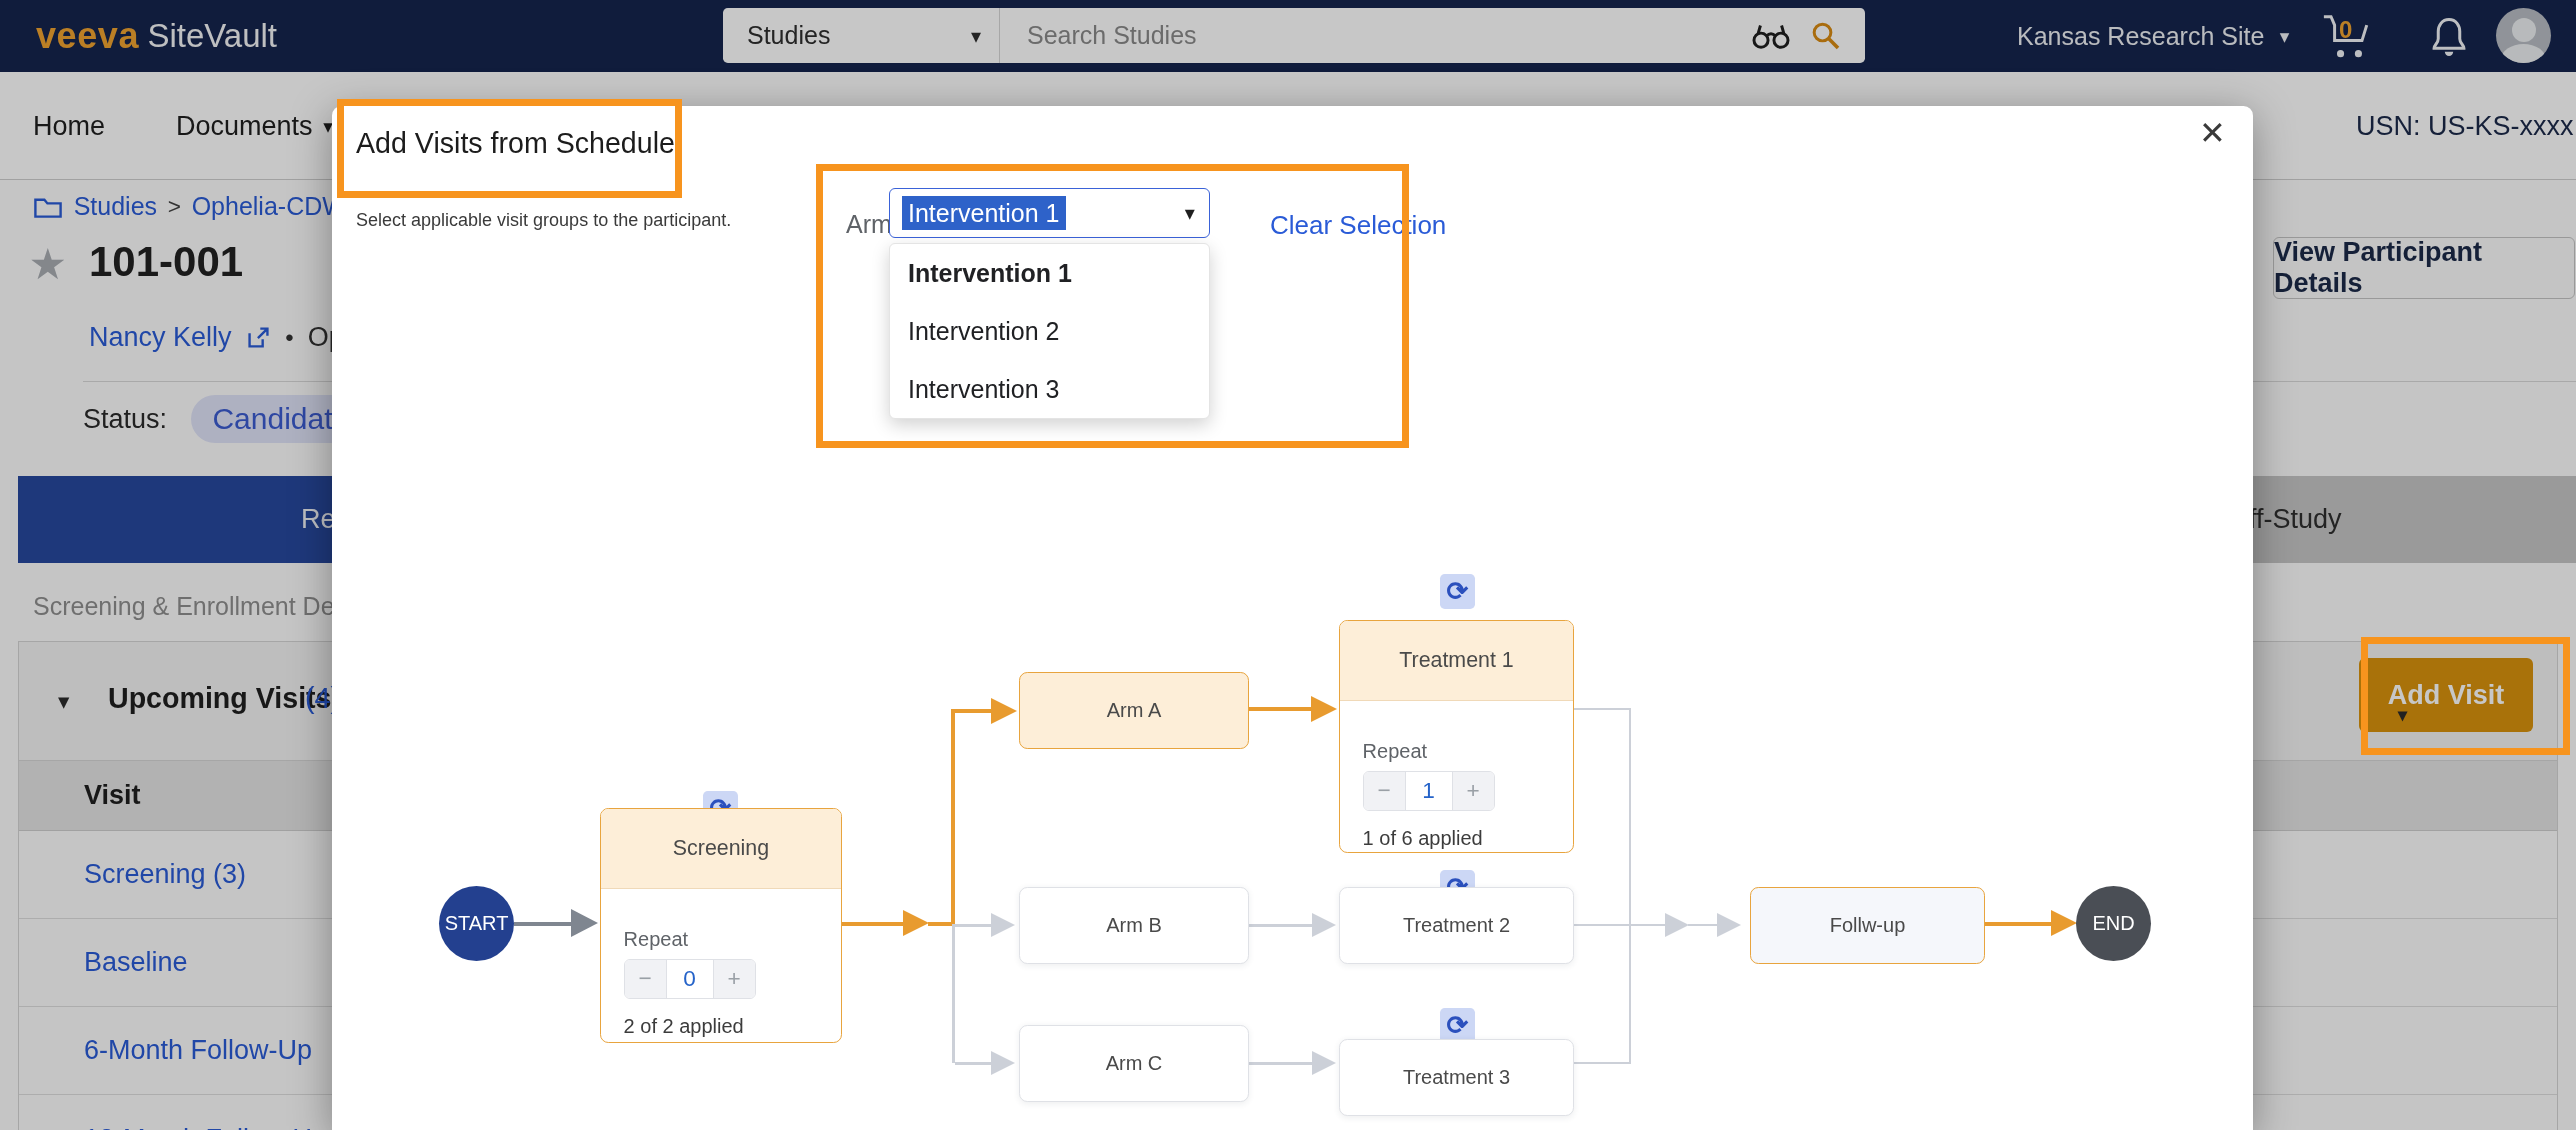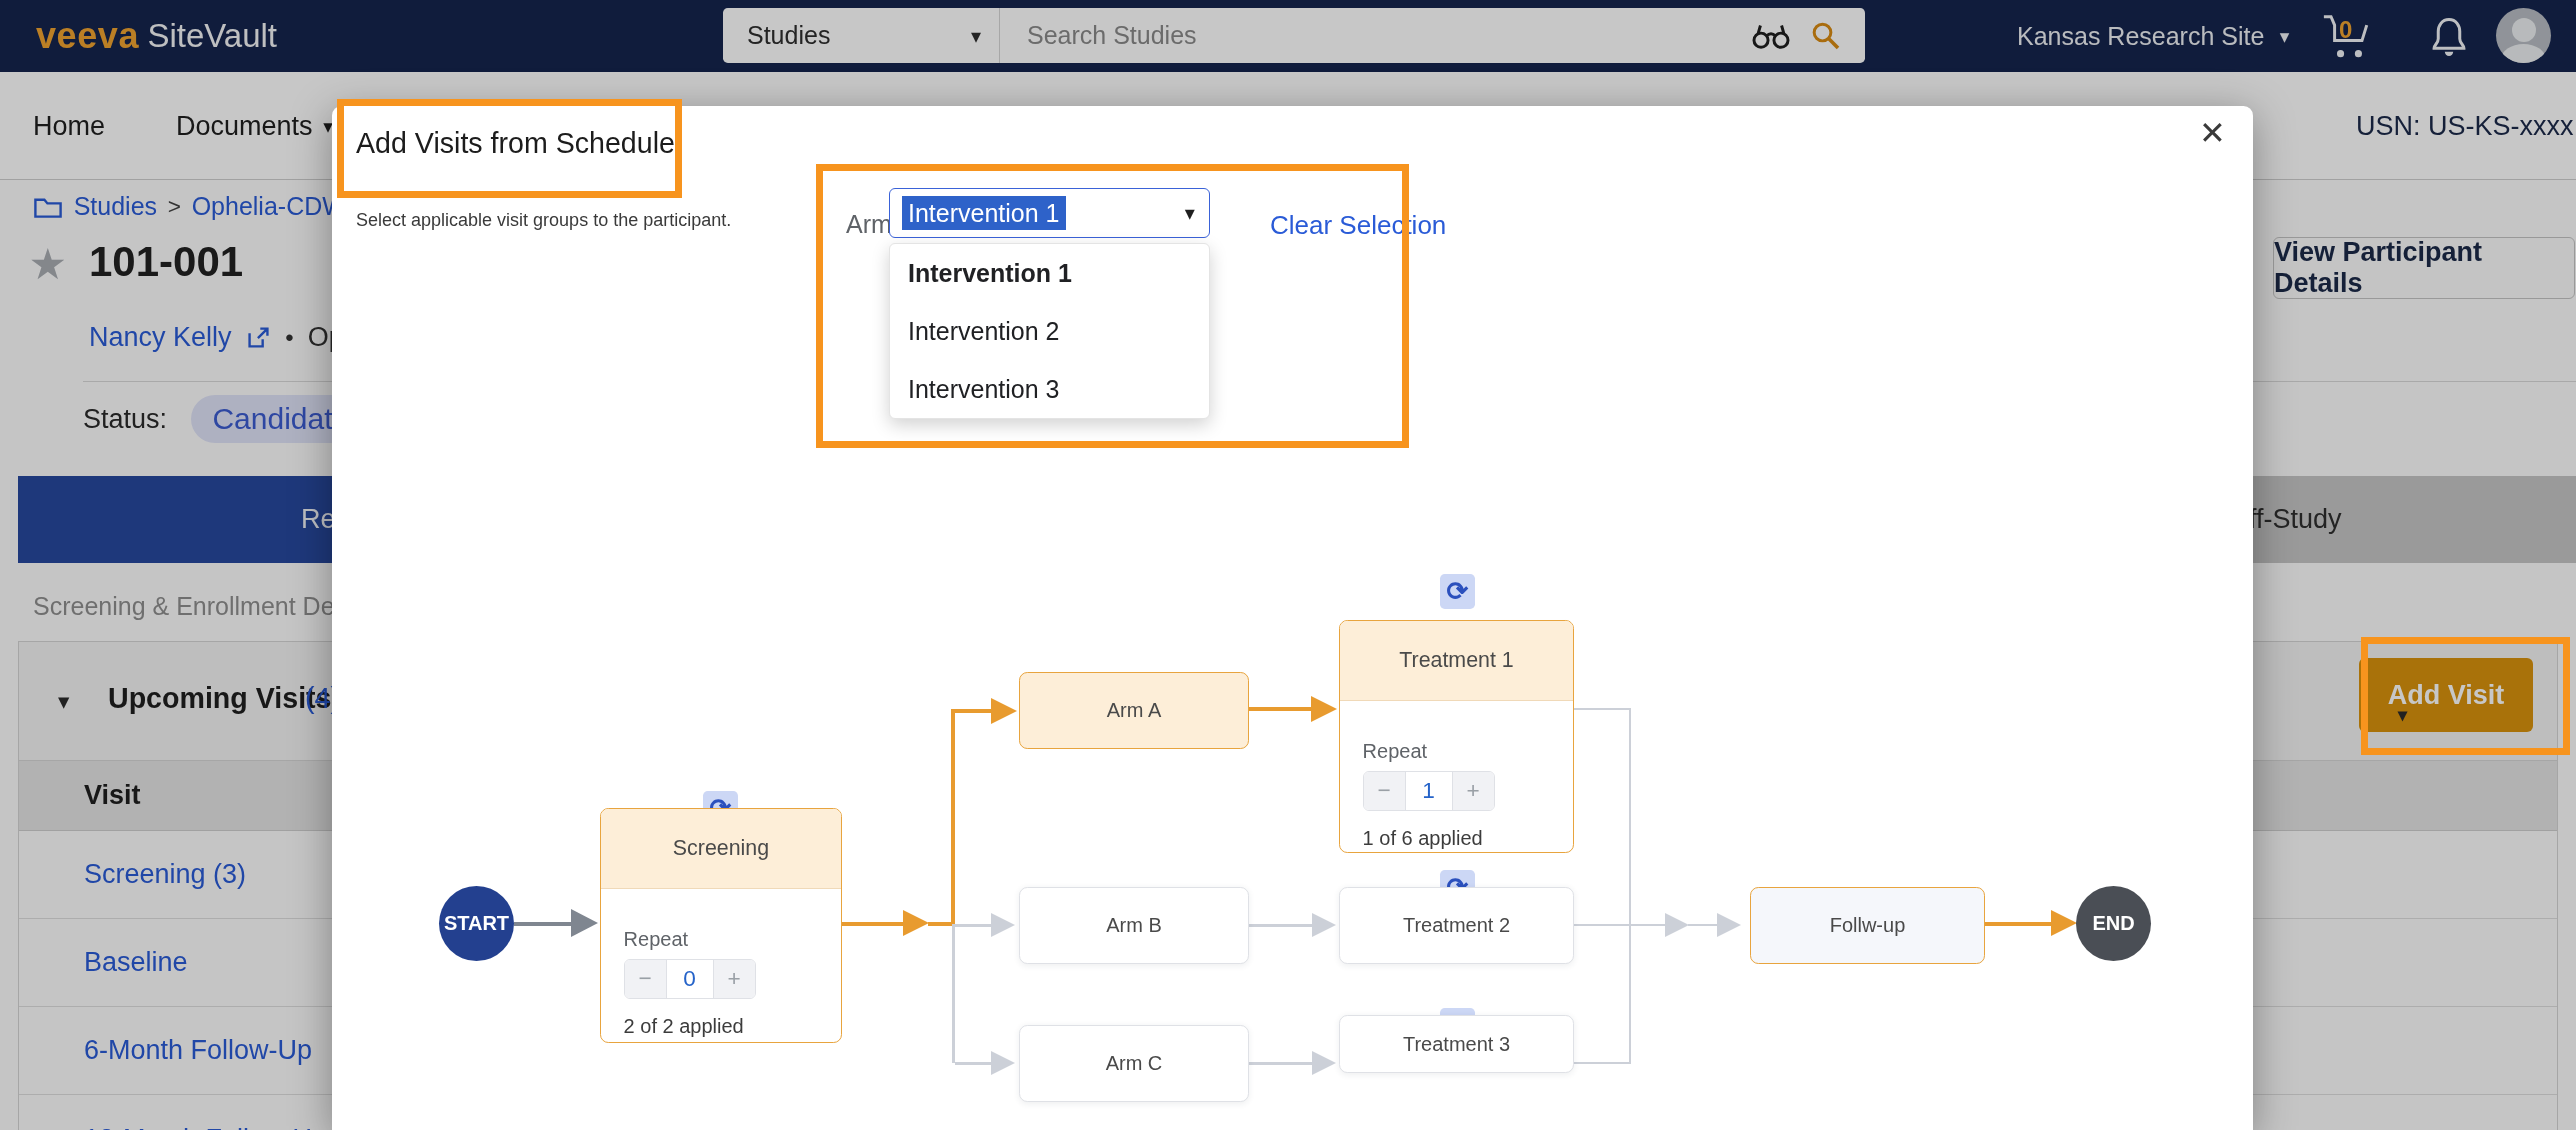--- a/index.html
+++ b/index.html
@@ -93,21 +93,21 @@
   .stepper{position:absolute;left:22.6px;top:150px;width:132px;height:40px;border:0.6px solid #dfe1e6;border-radius:6px;display:flex;overflow:hidden;}
   .stepper .b{width:42px;background:#f1f2f5;display:flex;align-items:center;justify-content:center;font-size:22.6px;color:#9aa0a6;}
   .stepper .bl{border-right:0.6px solid #dfe1e6;}
   .stepper .br{border-left:0.6px solid #dfe1e6;}
   .stepper .v{flex:1;background:#fff;display:flex;align-items:center;justify-content:center;font-size:22.6px;color:#2563c9;}
   .napplied{position:absolute;left:22.6px;top:206px;font-size:20px;color:#3c3c3c;}
   .smallnode{display:flex;align-items:center;justify-content:center;font-size:20px;color:#4a4a4a;}
   .cream{background:#fdeed8;border:1.8px solid #e8a43e;}
   .plain{background:#ffffff;border:1.2px solid #dfe1e6;box-shadow:0 1.8px 6px rgba(40,50,70,.08);}
   .fup{background:#f5f7fb;border:1.8px solid #e8a43e;}
-  .circlenode{position:absolute;width:75px;height:75px;border-radius:50%;display:flex;align-items:center;justify-content:center;color:#fff;font-weight:bold;font-size:20px;}
+  .circlenode{position:absolute;width:75px;height:75px;border-radius:50%;display:flex;align-items:center;justify-content:center;color:#fff;font-weight:normal;font-size:20px;}
   .cstart{background:#23408f;}
   .cend{background:#4a4e55;}
   .refresh{position:absolute;width:35px;height:35px;border-radius:4.8px;background:#ccd7f5;display:flex;align-items:center;justify-content:center;font-size:26px;font-weight:bold;color:#2b50bd;}
   .ln{position:absolute;}
   .lgray{background:#ccd0d8;}
   .ldark{background:#7f8690;}
   .lorange{background:#e89b2f;}
   .ah{position:absolute;width:0;height:0;}
   .ah-dark{border-top:14.3px solid transparent;border-bottom:14.3px solid transparent;border-left:27px solid #7f8690;}
   .ah-gray{border-top:12px solid transparent;border-bottom:12px solid transparent;border-left:24px solid #ccd0d8;}
@@ -347,21 +347,21 @@
         <div class="v">1</div>
         <div class="b br">+</div>
       </div>
       <div class="napplied">1 of 6 applied</div>
     </div>
 
     <div class="refresh" style="left:1440px;top:870px;">⟳</div>
     <div class="node smallnode plain" style="left:1339px;top:887px;width:235px;height:77px;">Treatment 2</div>
 
     <div class="refresh" style="left:1440px;top:1008px;">⟳</div>
-    <div class="node smallnode plain" style="left:1339px;top:1015px;width:235px;height:58px;">Treatment 3</div>
+    <div class="node smallnode plain" style="left:1339px;top:1039px;width:235px;height:77px;">Treatment 3</div>
 
     <div class="node smallnode fup" style="left:1750px;top:887px;width:235px;height:77px;">Follw-up</div>
 
     <div class="circlenode cend" style="left:2076px;top:886px;">END</div>
   </div>
 
   <div class="hl hl-title"></div>
   <div class="hl hl-arm"></div>
   <div class="hl hl-add"></div>
 

